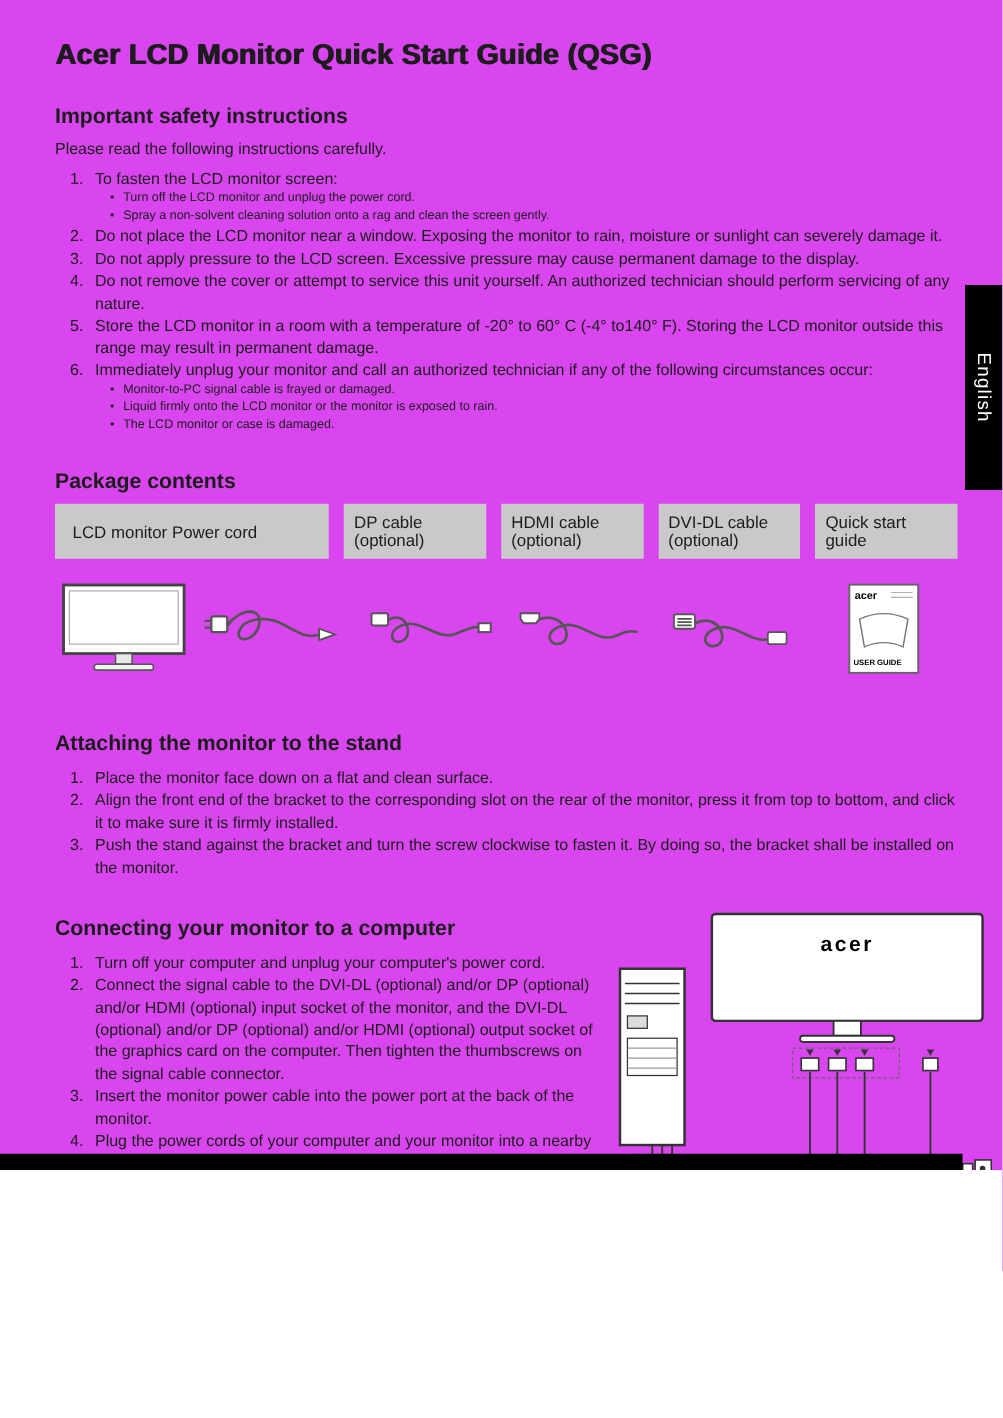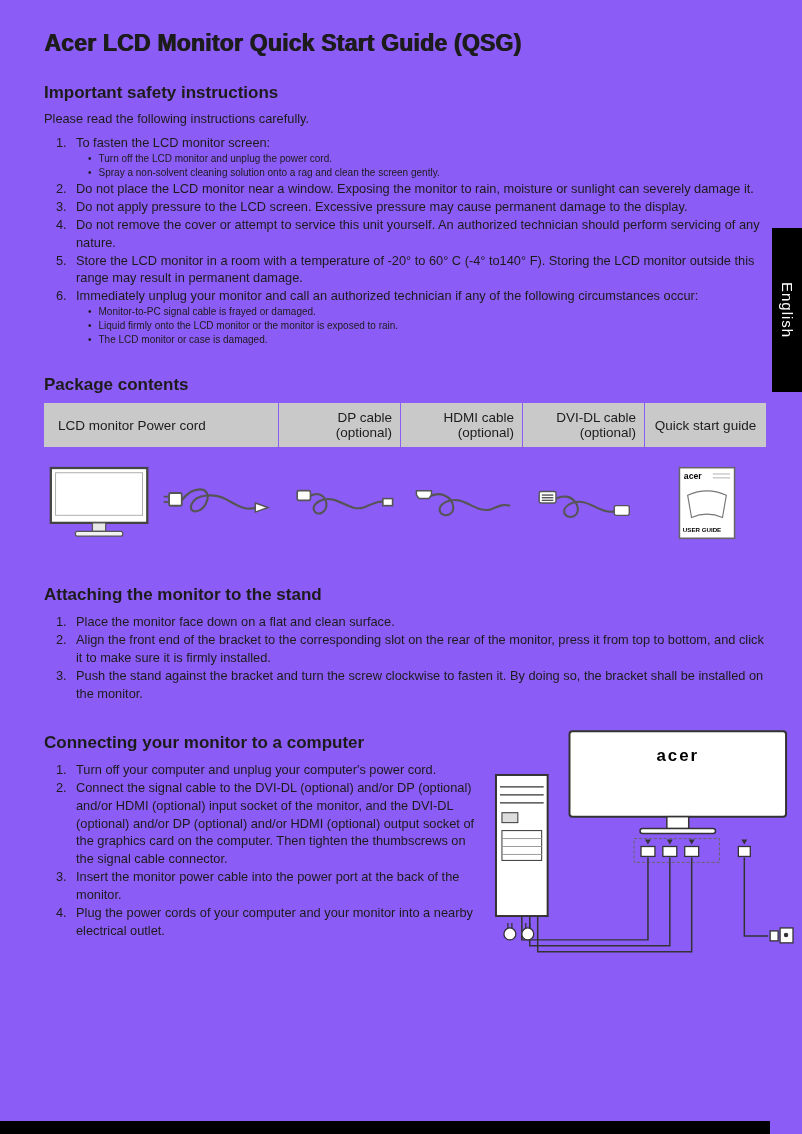--- a/index.html
+++ b/index.html
@@ -1,39 +1,39 @@
 <!DOCTYPE html>
 <html><head>
 <meta charset="utf-8">
 <style>
   * { margin:0; padding:0; box-sizing:border-box; }
   html,body { background:#ffffff; }
   body { font-family:"Liberation Sans", sans-serif; color:#1c1c1c; }
-  .page { position:relative; width:802px; height:1134px; margin:0 auto; background:#8b5cf6; overflow:hidden; }
+  .page { position:relative; width:802px; height:936px; margin:0 auto; background:#d946ef; overflow:hidden; }
   .content { padding:30px 36px 0 44px; }
 
   h1.doc-title { font-size:23px; font-weight:bold; letter-spacing:.2px;
     text-shadow:1px 0 0 #1c1c1c; margin-bottom:26px; }
   h2.sec-head { font-size:17px; font-weight:bold; margin-bottom:8px; }
   .intro { font-size:12.8px; margin-bottom:8px; }
 
   .olist { font-size:12.8px; line-height:1.4; }
   .oitem { display:flex; }
   .oitem .num { flex:none; width:20px; margin-left:12px; }
   .oitem .txt { flex:1; }
   .bullet { display:flex; margin-left:44px; font-size:10px; line-height:1.4; }
   .bullet::before { content:"•"; margin-right:7px; }
 
   .sec-safety { margin-bottom:28px; }
   .sec-package { margin-bottom:34px; }
   .sec-attach { margin-bottom:30px; }
 
-  .pkg-head { display:flex; gap:1px; margin-top:8px; }
+  .pkg-head { display:flex; gap:12px; margin-top:8px; }
   .pkg-head .cell { background:#c9c9c9; min-height:44px; display:flex; align-items:center;
-      justify-content:center; text-align:right; font-size:13.5px; padding:4px 8px; }
+      justify-content:center; text-align:left; font-size:13.5px; padding:4px 8px; }
   .cell.wide { flex:2.02; justify-content:flex-start; text-align:left; padding-left:14px; }
   .cell.narrow { flex:1; }
   .pkg-row { display:flex; gap:3px; margin-top:8px; align-items:center; }
   .icell { display:flex; align-items:center; justify-content:center; min-height:96px; }
   .icell.wide { flex:2.02; justify-content:space-around; }
   .icell.narrow { flex:1; }
 
   .connect { display:flex; }
   .connect-left { width:436px; flex:none; }
   .connect-right { flex:1; padding-left:14px; margin-top:-4px; }

